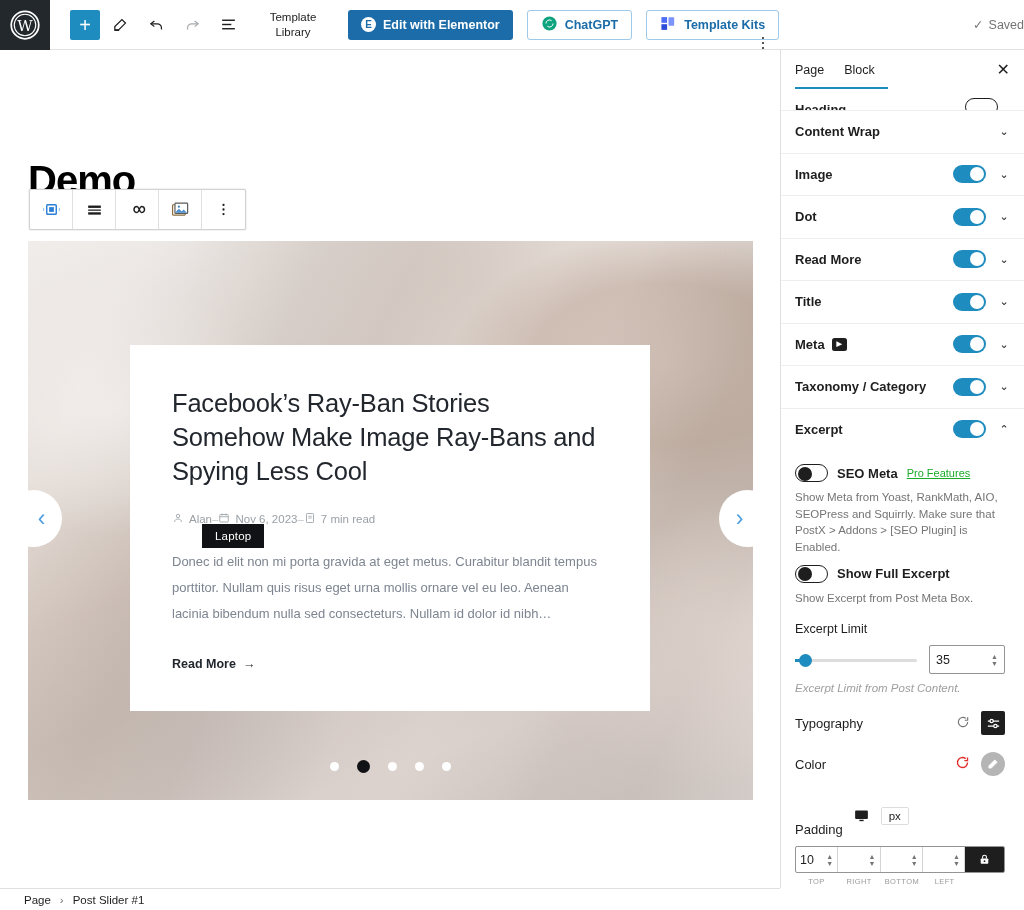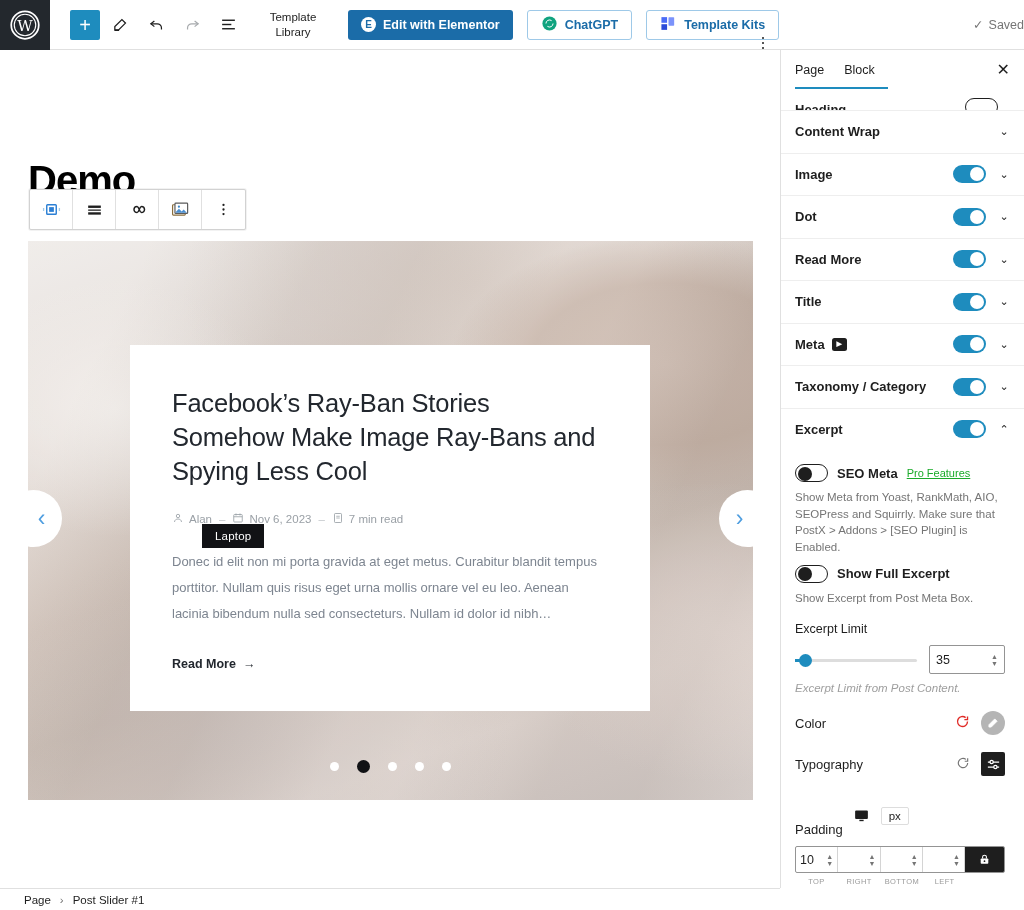--- a/index.html
+++ b/index.html
@@ -127,21 +127,21 @@
   }
   .cat-badge {
     position: absolute; left: 174px; top: 283px; z-index: 5;
     background: #111215; color: #fff; font-size: 11.5px;
     padding: 6px 13px; letter-spacing: .2px;
   }
   .card-title {
     font-size: 25.5px; line-height: 1.33; color: #22272e; font-weight: normal;
     margin: 0 0 23px 0; letter-spacing: -.2px;
   }
-  .meta-row { display: flex; align-items: center; font-size: 11.5px; color: #9aa0a6; gap: 7px; }
+  .meta-row { display: flex; align-items: center; font-size: 11.5px; color: #9aa0a6; gap: 0; }
   .meta-row .dash { color: #c3c7cb; }
   .meta-item { display: flex; align-items: center; gap: 5px; }
   .excerpt {
     font-size: 13px; line-height: 2.0; color: #7d8590; margin: 23px 0 0 0;
   }
   .read-more {
     margin-top: 30px; font-size: 12.5px; color: #22272e; font-weight: bold;
     display: flex; align-items: center; gap: 7px;
   }
   .dots { position: absolute; left: 0; right: 0; bottom: 29px; display: flex; justify-content: center; gap: 18px; z-index: 4; }
@@ -556,48 +556,48 @@
         <span class="val">35</span>
         <span class="stepper">
           <span>▲</span>
             <span>▼</span>
         </span>
       </span>
     </div>
     <div class="help-i">Excerpt Limit from Post Content.</div>
 
     <div class="ctl-row">
+      <span class="name">Typography</span>
+      <span class="sp"></span>
+      <span class="reset">
+        <svg width="14" height="14" viewBox="0 0 24 24">
+            <path d="M20 12a8 8 0 1 1-3-6.2M20 4v5h-5" fill="none" stroke="#757575" stroke-width="2"></path>
+          </svg>
+      </span>
+      <span class="typo-btn">
+        <svg width="15" height="15" viewBox="0 0 24 24">
+          <path d="M3 8h18M3 16h18" stroke="#fff" stroke-width="2"></path>
+          <circle cx="9" cy="8" r="2.6" fill="#1e1e1e" stroke="#fff" stroke-width="2"></circle>
+          <circle cx="15" cy="16" r="2.6" fill="#1e1e1e" stroke="#fff" stroke-width="2"></circle>
+        </svg>
+      </span>
+    </div>
+
+    <div class="ctl-row">
       <span class="name">Color</span>
       <span class="sp"></span>
       <span class="reset red">
         <svg width="15" height="15" viewBox="0 0 24 24">
             <path d="M20 12a8 8 0 1 1-3-6.2M20 4v5h-5" fill="none" stroke="#e02b27" stroke-width="2.2"></path>
           </svg>
       </span>
       <span class="color-btn">
         <svg width="14" height="14" viewBox="0 0 24 24">
             <path d="M5 19h4L19 9l-4-4L5 15v4z" fill="#ffffff" stroke="#ffffff" stroke-width="1.4"></path>
           </svg>
-      </span>
-    </div>
-
-    <div class="ctl-row">
-      <span class="name">Typography</span>
-      <span class="sp"></span>
-      <span class="reset">
-        <svg width="14" height="14" viewBox="0 0 24 24">
-            <path d="M20 12a8 8 0 1 1-3-6.2M20 4v5h-5" fill="none" stroke="#757575" stroke-width="2"></path>
-          </svg>
-      </span>
-      <span class="typo-btn">
-        <svg width="15" height="15" viewBox="0 0 24 24">
-          <path d="M3 8h18M3 16h18" stroke="#fff" stroke-width="2"></path>
-          <circle cx="9" cy="8" r="2.6" fill="#1e1e1e" stroke="#fff" stroke-width="2"></circle>
-          <circle cx="15" cy="16" r="2.6" fill="#1e1e1e" stroke="#fff" stroke-width="2"></circle>
-        </svg>
       </span>
     </div>
 
     <div class="pad-head">
       <span class="nm">Padding</span>
       <span class="pad-ico">
         <svg width="17" height="17" viewBox="0 0 24 24">
             <rect x="3" y="5" width="18" height="12" rx="1.5" fill="#1e1e1e"></rect>
             <rect x="9" y="18" width="6" height="2" fill="#1e1e1e"></rect>
           </svg>

